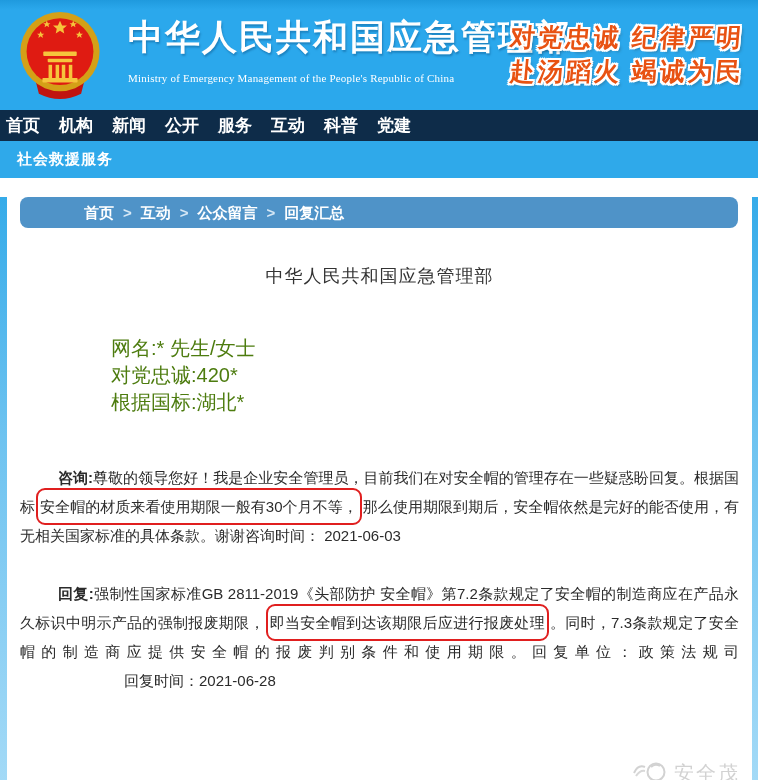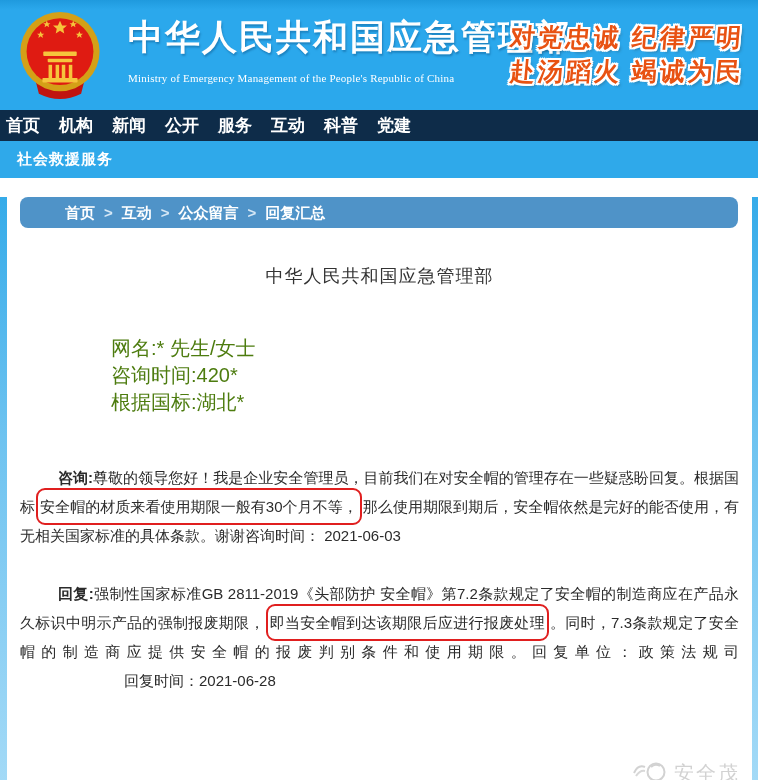--- a/index.html
+++ b/index.html
@@ -22,21 +22,21 @@
 
   
   .subnav{display:flex;align-items:center;height:37px;background:#2fa9ea;padding-left:17px;}
   .subnav-label{color:#fff;font-size:15px;font-weight:bold;letter-spacing:1px;}
 
   
   .page{height:602px;background:linear-gradient(180deg,#35abe9 0%,#6ec3f0 40%,#a6dbf7 100%);padding:0 6px 0 7px;box-sizing:border-box;}
   .content{position:relative;background:#fff;height:100%;box-sizing:border-box;}
 
   
-  .breadcrumb{margin:19px 14px 0 13px;height:31px;line-height:31px;background:#4f93c8;border-radius:8px;padding-left:45px;
+  .breadcrumb{margin:19px 14px 0 13px;height:31px;line-height:31px;background:#4f93c8;border-radius:8px;padding-left:64px;
     color:#fff;font-size:15px;font-weight:bold;box-sizing:border-box;white-space:nowrap;}
   .crumb{cursor:pointer;}
   .crumb-sep{color:#d6e8f6;margin:0 9px;font-weight:bold;}
 
   
   .article-title{margin-top:36px;text-align:center;font-size:18px;color:#333;letter-spacing:1px;}
   .article-date{margin-top:33px;margin-left:48px;font-size:13px;color:#333;font-family:"DejaVu Sans Mono",monospace;}
   .fields{margin-top:47px;margin-left:104px;font-size:20px;color:#4d7c0f;}
   .field-row{line-height:27px;}
   .para{margin-top:47px;padding:0 13px;font-size:15px;line-height:29px;color:#2b2b2b;text-align:justify;word-break:break-all;text-indent:38px;}
@@ -105,21 +105,21 @@
     <div class="content">
 
       <div class="breadcrumb">
         <span class="crumb">首页</span><span class="crumb-sep">&gt;</span><span class="crumb">互动</span><span class="crumb-sep">&gt;</span><span class="crumb">公众留言</span><span class="crumb-sep">&gt;</span><span class="crumb">回复汇总</span>
       </div>
 
       <div class="article-title">中华人民共和国应急管理部</div>
 
       <div class="fields">
         <div class="field-row"><span>网名:</span><span>* 先生/女士</span></div>
-        <div class="field-row"><span>咨询时间:</span><span>420*</span></div>
+        <div class="field-row"><span>对党忠诚:</span><span>420*</span></div>
         <div class="field-row"><span>根据国标:</span><span>湖北*</span></div>
       </div>
 
       <div class="para"><span class="plabel">咨询:</span><span>尊敬的领导您好！我是企业安全管理员，目前我们在对安全帽的管理存在一些疑惑盼回复。根据国标</span><span class="hl">安全帽的材质来看使用期限一般有30个月不等，</span><span>那么使用期限到期后，安全帽依然是完好的能否使用，有无相关国家标准的具体条款。谢谢</span><span>咨询时间： 2021-06-03</span></div>
 
       <div class="para reply"><span class="plabel">回复:</span><span>强制性国家标准GB 2811-2019《头部防护 安全帽》第7.2条款规定了安全帽的制造商应在产品永久标识中明示产品的强制报废期限，</span><span class="hl">即当安全帽到达该期限后应进行报废处理</span><span>。同时，7.3条款规定了安全帽的制造商应提供安全帽的报废判别条件和使用期限。</span><span>回复单位：政策法规司</span><span class="time-gap">回复时间：2021-06-28</span></div>
 
       <div class="watermark">
         <span>
           <svg width="38" height="26" viewBox="0 0 38 26">

